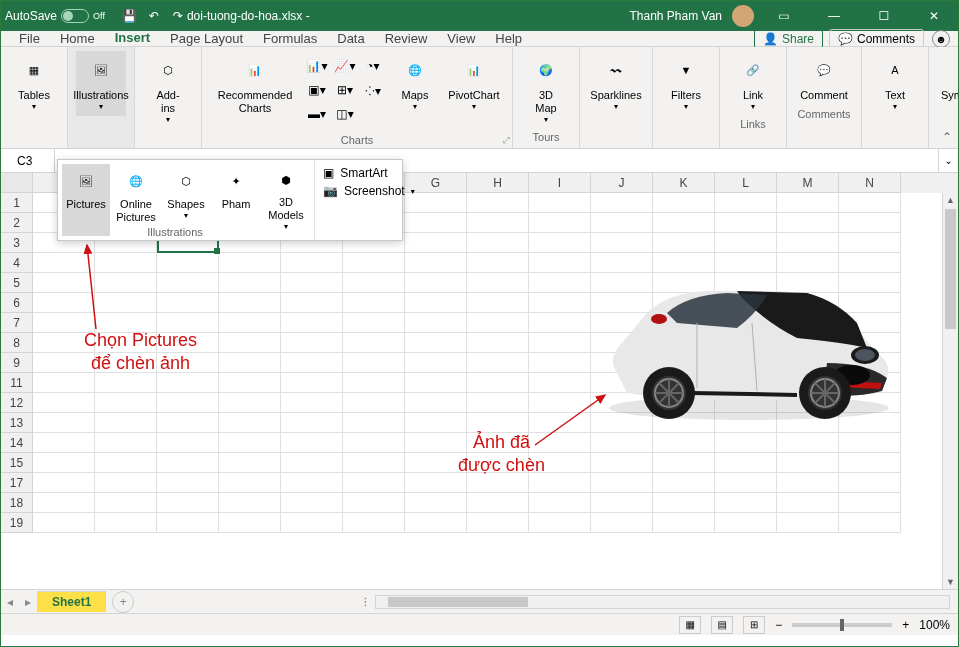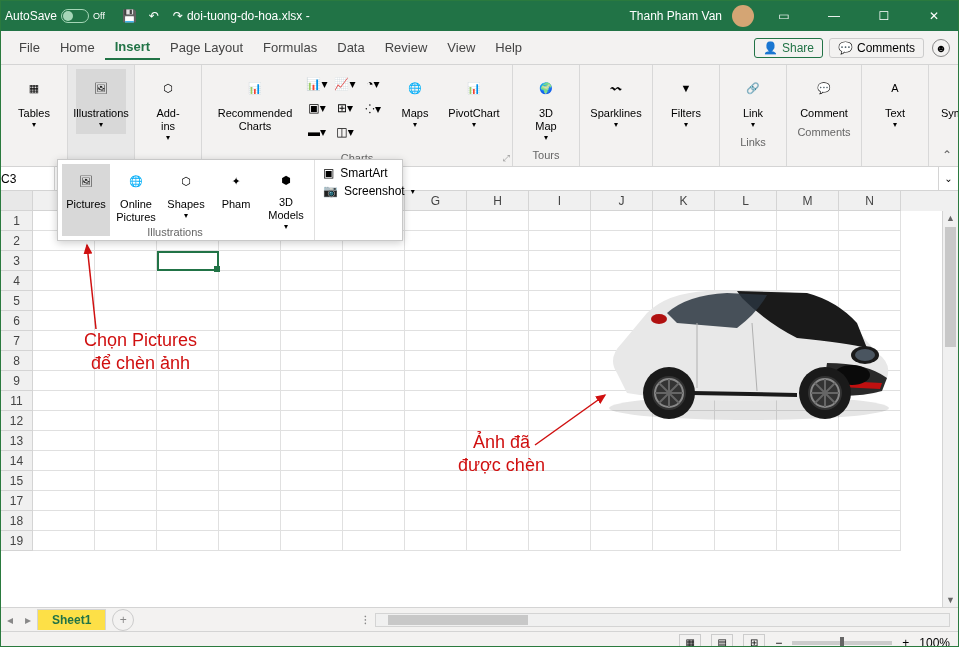--- a/index.html
+++ b/index.html
@@ -12,21 +12,21 @@
 .titlebar .toggle { width: 28px; height: 14px; border: 1px solid #a5d6b7; border-radius: 7px; position: relative; }
 .titlebar .toggle::after { content: ""; position: absolute; left: 1px; top: 1px; width: 10px; height: 10px; border-radius: 50%; background: #a5d6b7; }
 .titlebar .qat { display: flex; gap: 6px; margin-left: 8px; }
 .titlebar .qat span { width: 18px; height: 18px; display: flex; align-items: center; justify-content: center; cursor: pointer; }
 .titlebar .center { flex: 1; text-align: left; font-size: 12px; }
 .titlebar .right { display: flex; align-items: center; gap: 10px; }
 .titlebar .avatar { width: 22px; height: 22px; border-radius: 50%; background: #d4a574; }
 .titlebar .winbtn { width: 40px; height: 30px; display: flex; align-items: center; justify-content: center; cursor: pointer; }
 
 
-.tabs { height: 34px; background: #f3f2f1; display: flex; align-items: center; padding: 0 8px; border-bottom: 1px solid #d4d4d4; }
+.tabs { height: 16px; background: #f3f2f1; display: flex; align-items: center; padding: 0 8px; border-bottom: 1px solid #d4d4d4; }
 .tabs .tab { padding: 4px 10px; font-size: 13px; color: #444; cursor: pointer; }
 .tabs .tab.active { color: #217346; border-bottom: 2px solid #217346; font-weight: 600; }
 .tabs .spacer { flex: 1; }
 .tabs .rightbtn { display: flex; align-items: center; gap: 4px; padding: 2px 8px; border: 1px solid #ccc; border-radius: 3px; font-size: 12px; cursor: pointer; margin-left: 6px; }
 .tabs .rightbtn.share { color: #217346; border-color: #217346; }
 .tabs .helpicon { width: 18px; height: 18px; border: 1px solid #888; border-radius: 50%; display: flex; align-items: center; justify-content: center; font-size: 11px; margin-left: 8px; cursor: pointer; }
 
 
 .ribbon { height: 102px; background: #f3f2f1; display: flex; border-bottom: 1px solid #d4d4d4; position: relative; }
 .group { border-right: 1px solid #d8d8d8; padding: 4px 8px 2px; display: flex; flex-direction: column; align-items: center; position: relative; }
@@ -47,21 +47,21 @@
 .illus-drop .dleft { display: flex; padding: 4px; gap: 2px; border-right: 1px solid #e0e0e0; }
 .illus-drop .dbtn { display: flex; flex-direction: column; align-items: center; width: 48px; padding: 4px 2px; cursor: pointer; font-size: 11px; text-align: center; line-height: 1.2; }
 .illus-drop .dbtn.active { background: #d8d8d8; }
 .illus-drop .dbtn .ico { width: 32px; height: 28px; display: flex; align-items: center; justify-content: center; margin-bottom: 2px; }
 .illus-drop .dright { flex: 1; padding: 6px 8px; display: flex; flex-direction: column; gap: 4px; }
 .illus-drop .dright .ritem { display: flex; align-items: center; gap: 6px; font-size: 12px; cursor: pointer; }
 .illus-drop .bottomlabel { position: absolute; bottom: 2px; left: 0; right: 110px; text-align: center; font-size: 11px; color: #666; }
 
 
 .fbar { height: 24px; display: flex; border-bottom: 1px solid #d4d4d4; }
-.fbar .namebox { width: 54px; border-right: 1px solid #d4d4d4; display: flex; align-items: center; padding: 0 0; font-size: 12px; }
+.fbar .namebox { width: 54px; border-right: 1px solid #d4d4d4; display: flex; align-items: center; padding: 0 16px; font-size: 12px; }
 .fbar .fx { flex: 1; display: flex; align-items: center; padding: 0 6px; font-size: 12px; }
 .fbar .exp { width: 20px; display: flex; align-items: center; justify-content: center; border-left: 1px solid #d4d4d4; cursor: pointer; font-size: 10px; }
 
 
 .gridwrap { position: relative; height: 416px; overflow: hidden; }
 .colheads { display: flex; height: 20px; background: #f0f0f0; }
 .corner { width: 32px; border-right: 1px solid #d4d4d4; border-bottom: 1px solid #d4d4d4; background: #e8e8e8; }
 .colh { width: 62px; border-right: 1px solid #d4d4d4; border-bottom: 1px solid #d4d4d4; display: flex; align-items: center; justify-content: center; font-size: 12px; color: #444; }
 .rows { position: relative; height: 396px; }
 .row { display: flex; height: 20px; }

